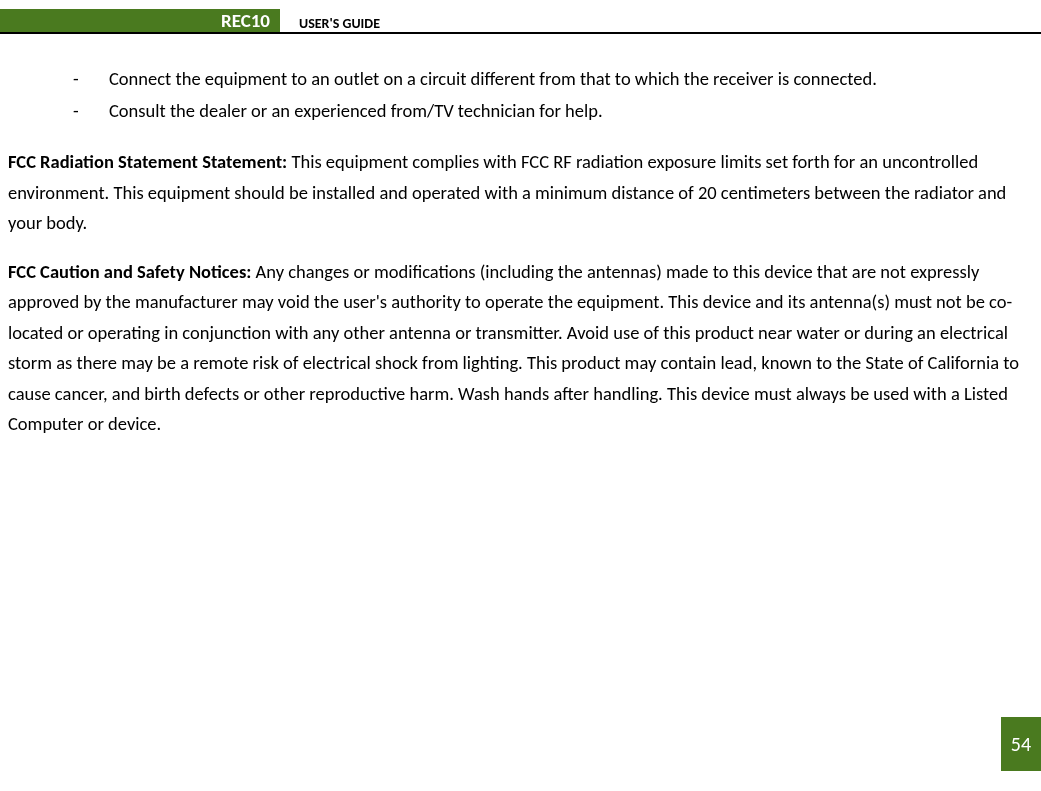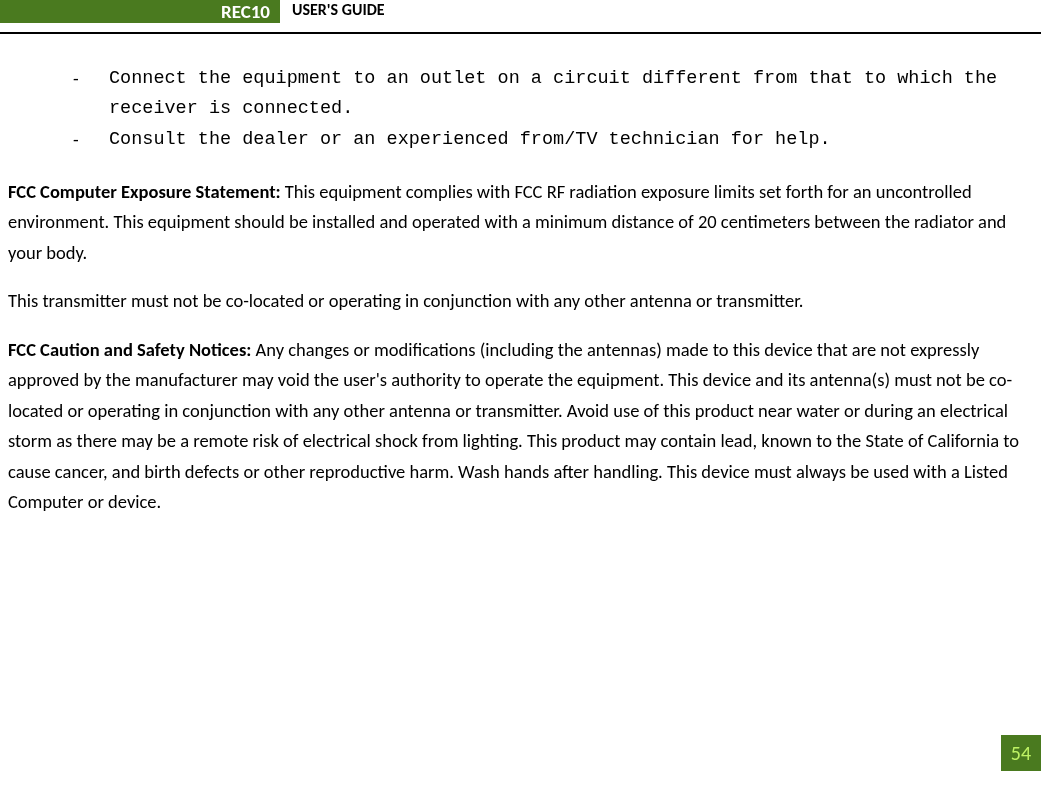--- a/index.html
+++ b/index.html
@@ -6,77 +6,76 @@
     body {
       font-family: Calibri, Arial, sans-serif;
       width: 1041px;
       height: 791px;
       background: #fff;
       color: #000;
       position: relative;
     }
     .header {
       display: flex;
-      align-items: flex-start;
+      align-items: flex-end;
       height: 34px;
       border-bottom: 2px solid #000;
     }
     .header-tab {
       background: #4a7a1f;
       color: #fff;
       font-weight: bold;
       font-size: 19px;
       display: flex;
       align-items: center;
       justify-content: flex-end;
       padding-right: 10px;
       width: 280px;
     }
     .header-title {
       font-weight: bold;
-      font-size: 16px;
+      font-size: 14px;
       display: flex;
       align-items: center;
-      padding-left: 12px;
+      padding-left: 19px;
     }
     .content {
       padding: 30px 8px 0 8px;
     }
     .bullet-list {
       padding-left: 65px;
       margin-bottom: 22px;
     }
     .bullet-item {
       display: flex;
       font-size: 18.5px;
       line-height: 1.6;
       margin-bottom: 2px;
     }
     .bullet-dash {
       width: 36px;
       flex-shrink: 0;
     }
     .bullet-text {
       flex: 1;
-      font-family: Liberation Mono, monospace;
     }
     .para {
       font-size: 18.5px;
       line-height: 1.65;
       margin-bottom: 18px;
     }
     .bold { font-weight: bold; }
     .page-num {
       position: absolute;
       right: 0;
       bottom: 20px;
       width: 40px;
-      height: 36px;
+      height: 54px;
       background: #4a7a1f;
-      color: #bef264;
+      color: #ffffff;
       font-size: 20px;
       display: flex;
       align-items: center;
       justify-content: center;
     }
   </style>
 </head>
 <body>
 
 <div class="header">
@@ -91,24 +90,23 @@
       <div class="bullet-dash">-</div>
       <div class="bullet-text">Connect the equipment to an outlet on a circuit different from that to which the receiver is connected.</div>
     </div>
     <div class="bullet-item">
       <div class="bullet-dash">-</div>
       <div class="bullet-text">Consult the dealer or an experienced from/TV technician for help.</div>
     </div>
   </div>
 
   <p class="para">
-    <span class="bold">FCC Computer Exposure Statement: </span><span>This equipment complies with FCC RF radiation exposure limits set forth for an uncontrolled environment.  This equipment should be installed and operated with a minimum distance of 20 centimeters between the radiator and your body.</span>
+    <span class="bold">FCC Radiation Statement Statement: </span><span>This equipment complies with FCC RF radiation exposure limits set forth for an uncontrolled environment.  This equipment should be installed and operated with a minimum distance of 20 centimeters between the radiator and your body.</span>
   </p>
 
-  <p class="para">This transmitter must not be co-located or operating in conjunction with any other antenna or transmitter.</p>
 
 
   <p class="para">
     <span class="bold">FCC Caution and Safety Notices: </span><span>Any changes or modifications (including the antennas) made to this device that are not expressly approved by the manufacturer may void the user's authority to operate the equipment.  This device and its antenna(s) must not be co-located or operating in conjunction with any other antenna or transmitter.  Avoid use of this product near water or during an electrical storm as there may be a remote risk of electrical shock from lighting.  This product may contain lead, known to the State of California to cause cancer, and birth defects or other reproductive harm.  Wash hands after handling.  This device must always be used with a Listed Computer or device.</span>
   </p>
 
 </div>
 
 <div class="page-num">54</div>
 

